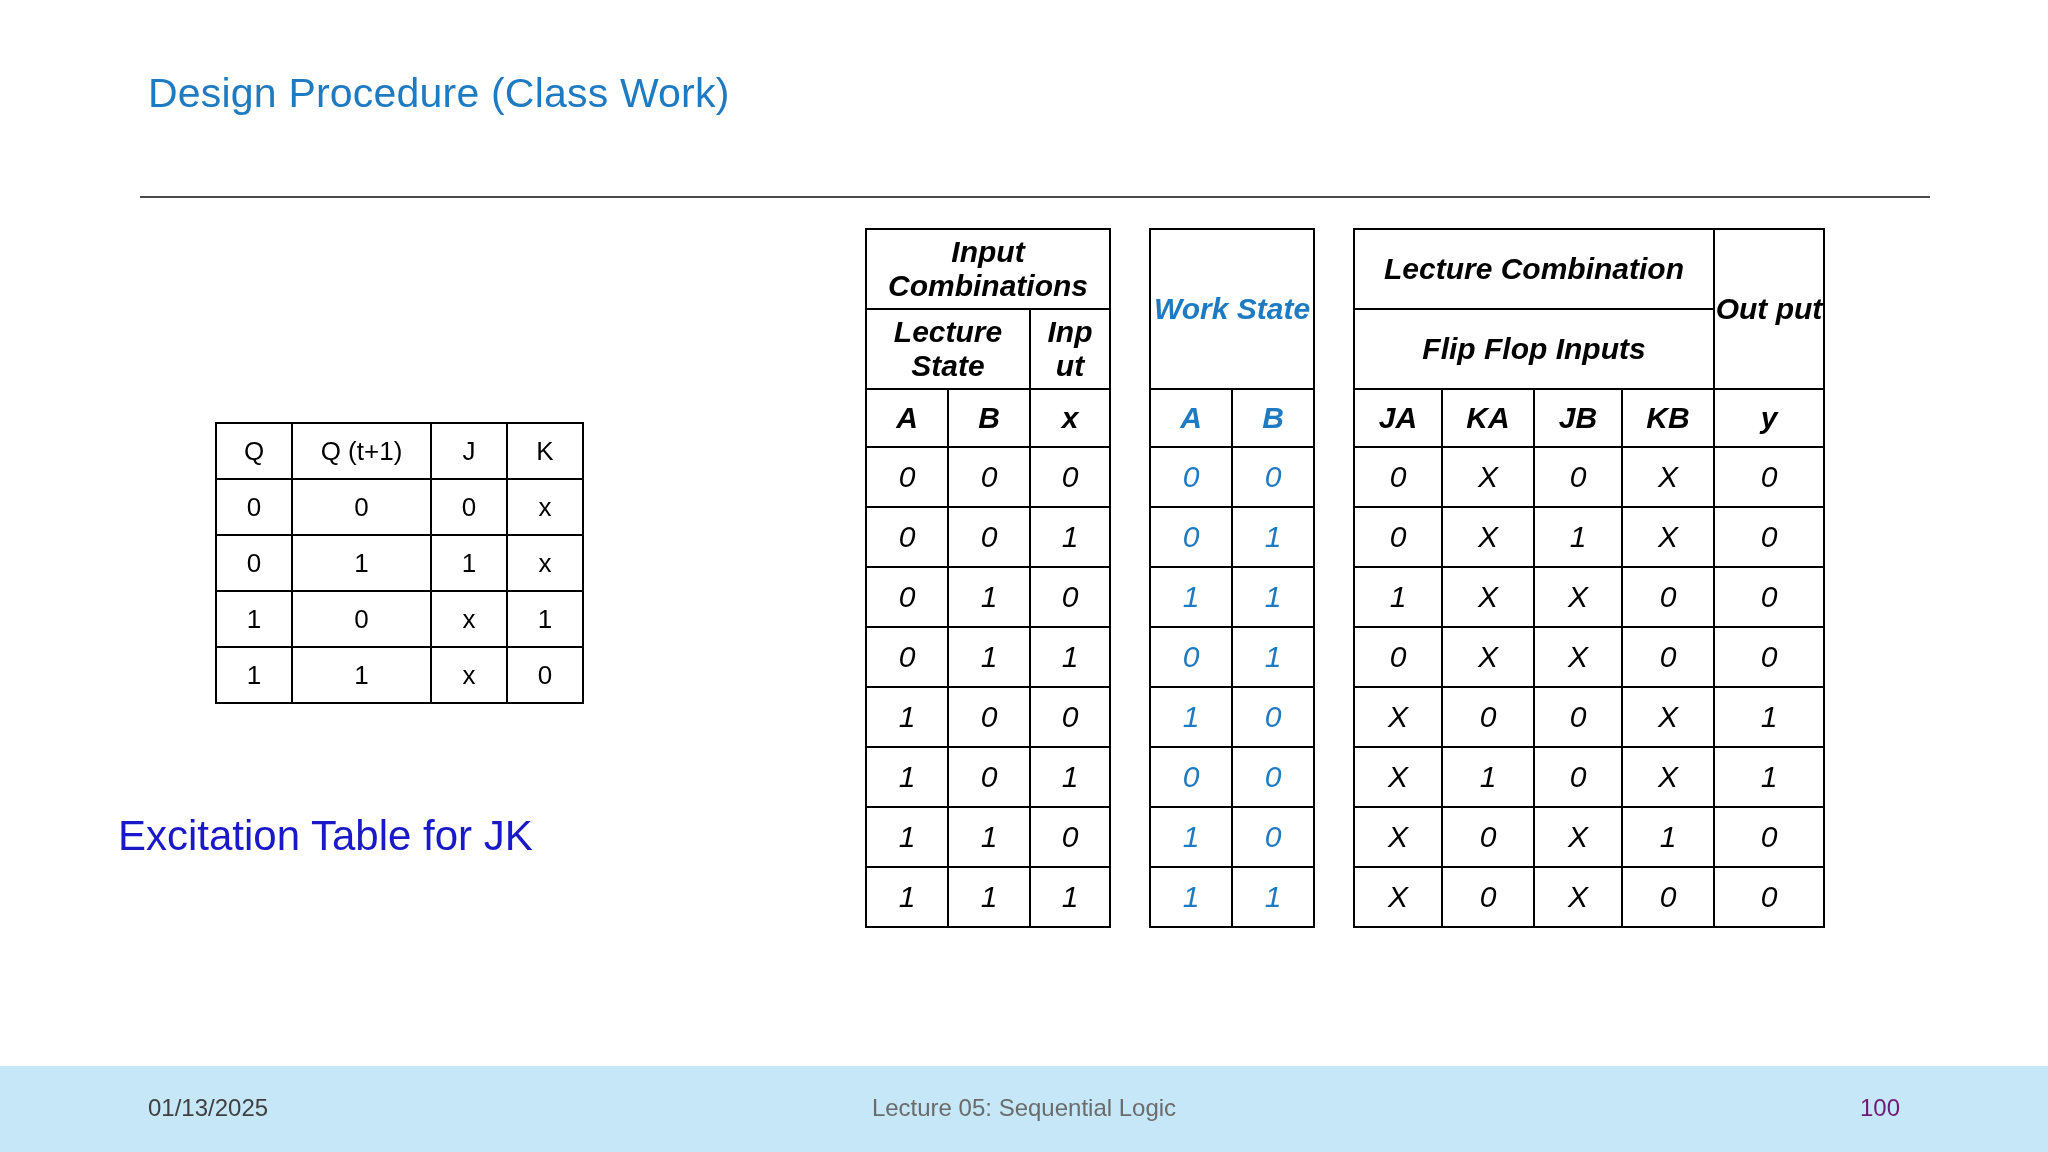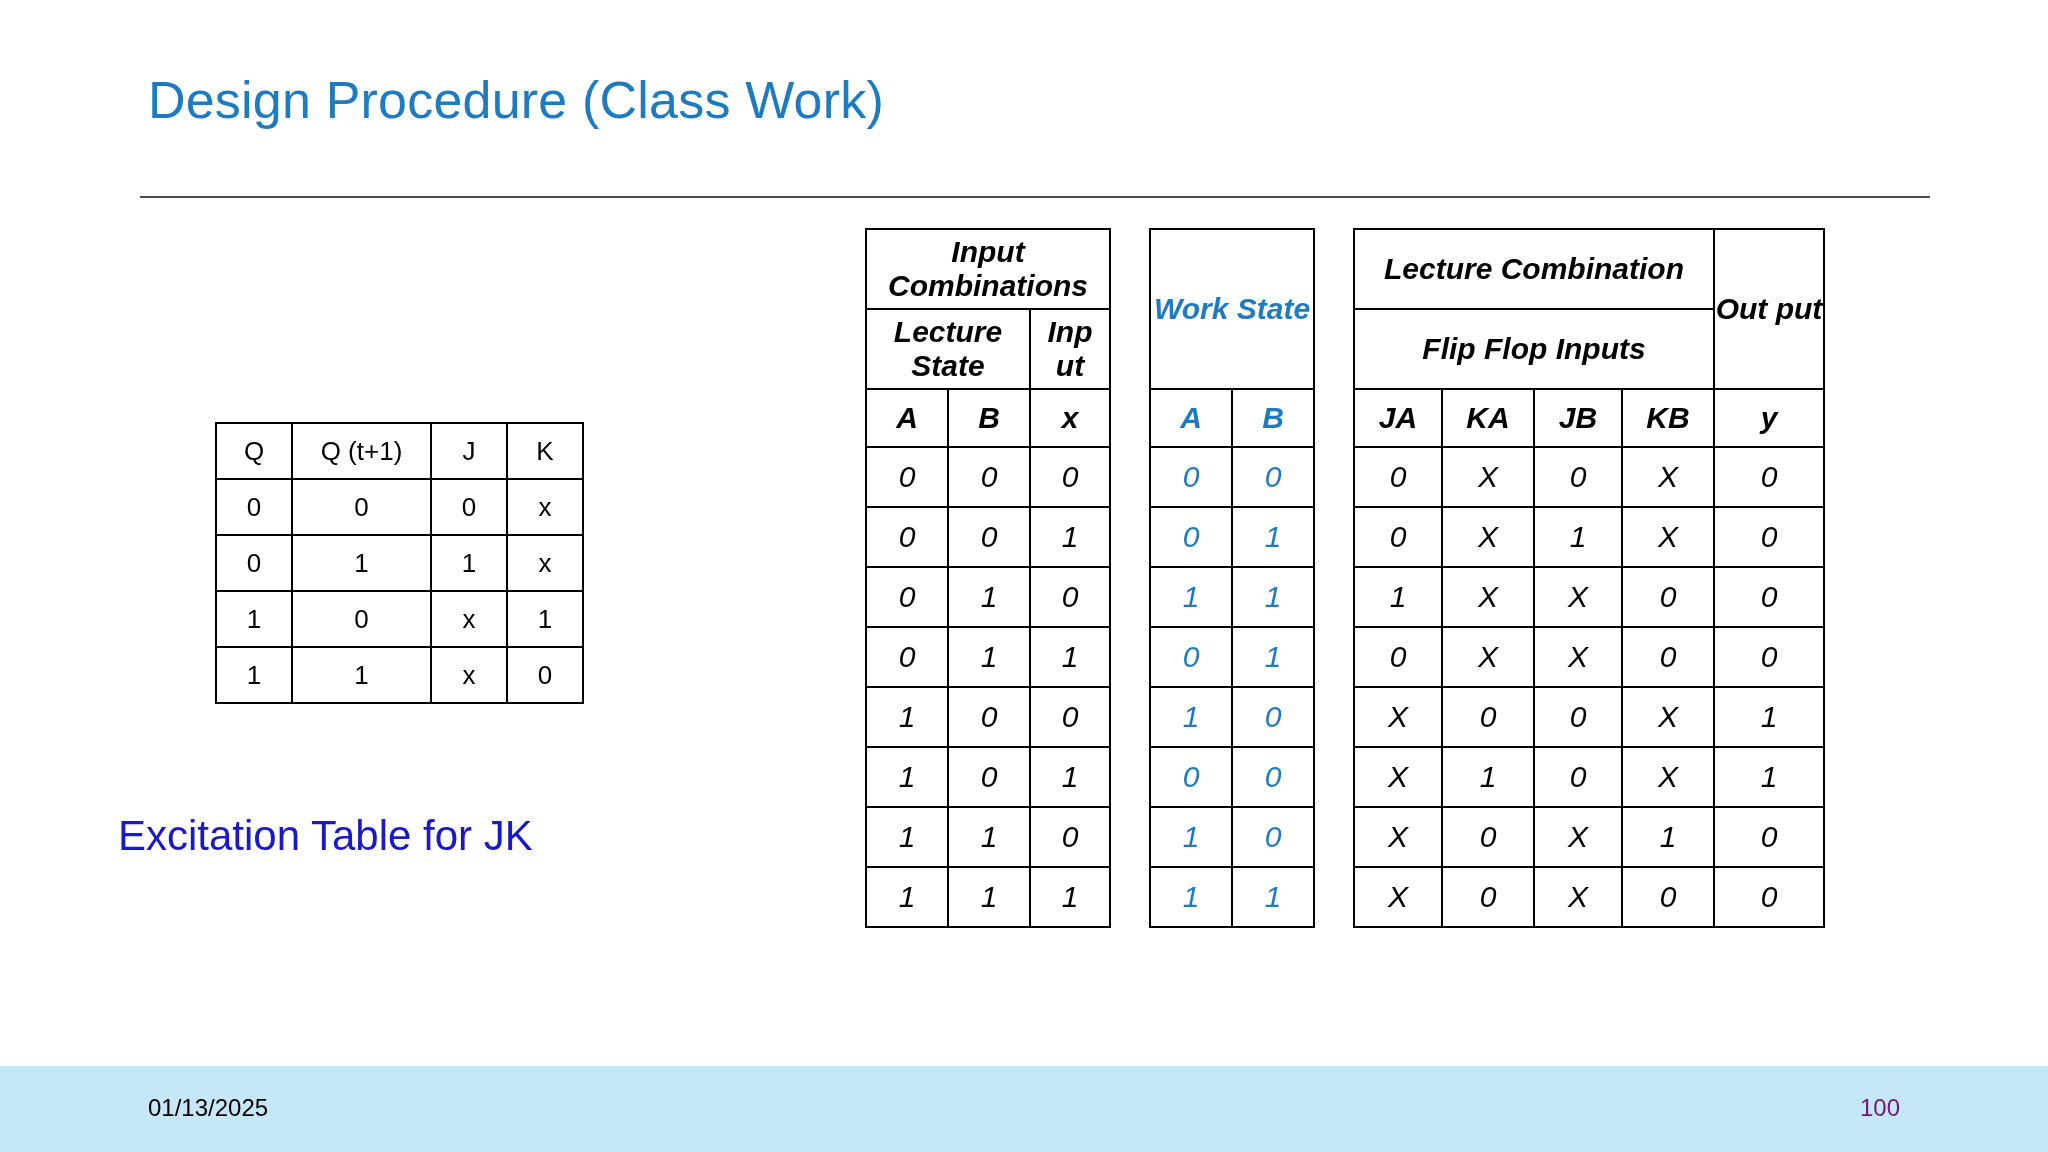--- a/index.html
+++ b/index.html
@@ -13,21 +13,21 @@
     position: relative;
     overflow: hidden;
     font-family: "Liberation Sans", sans-serif;
   }
 
   
   .slide-title {
     position: absolute;
     left: 148px;
     top: 70px;
-    font-size: 52px;
+    font-size: 41px;
     color: #1F7BC1;
     font-weight: 400;
     letter-spacing: 0.2px;
     white-space: nowrap;
   }
   .title-rule {
     position: absolute;
     left: 140px;
     top: 196px;
     width: 1790px;
@@ -136,21 +136,21 @@
     bottom: 0;
     width: 2048px;
     height: 86px;
     background: #C5E7F7;
   }
   .footer-date {
     position: absolute;
     left: 148px;
     top: 28px;
     font-size: 24px;
-    color: #000000;
+    color: #404040;
   }
   .footer-center {
     position: absolute;
     left: 0;
     top: 28px;
     width: 2048px;
     text-align: center;
     font-size: 24px;
     color: #6b6b6b;
   }
@@ -368,14 +368,15 @@
         <td class="cell">X</td>
         <td class="cell">0</td>
         <td class="cell">0</td>
       </tr>
     </tbody>
   </table>
 </div>
 
 <div class="footer-bar">
   <div class="footer-date">01/13/2025</div>
+  <div class="footer-center">Lecture 05: Sequential Logic</div>
   <div class="footer-page">100</div>
 </div>
 
 </body></html>

